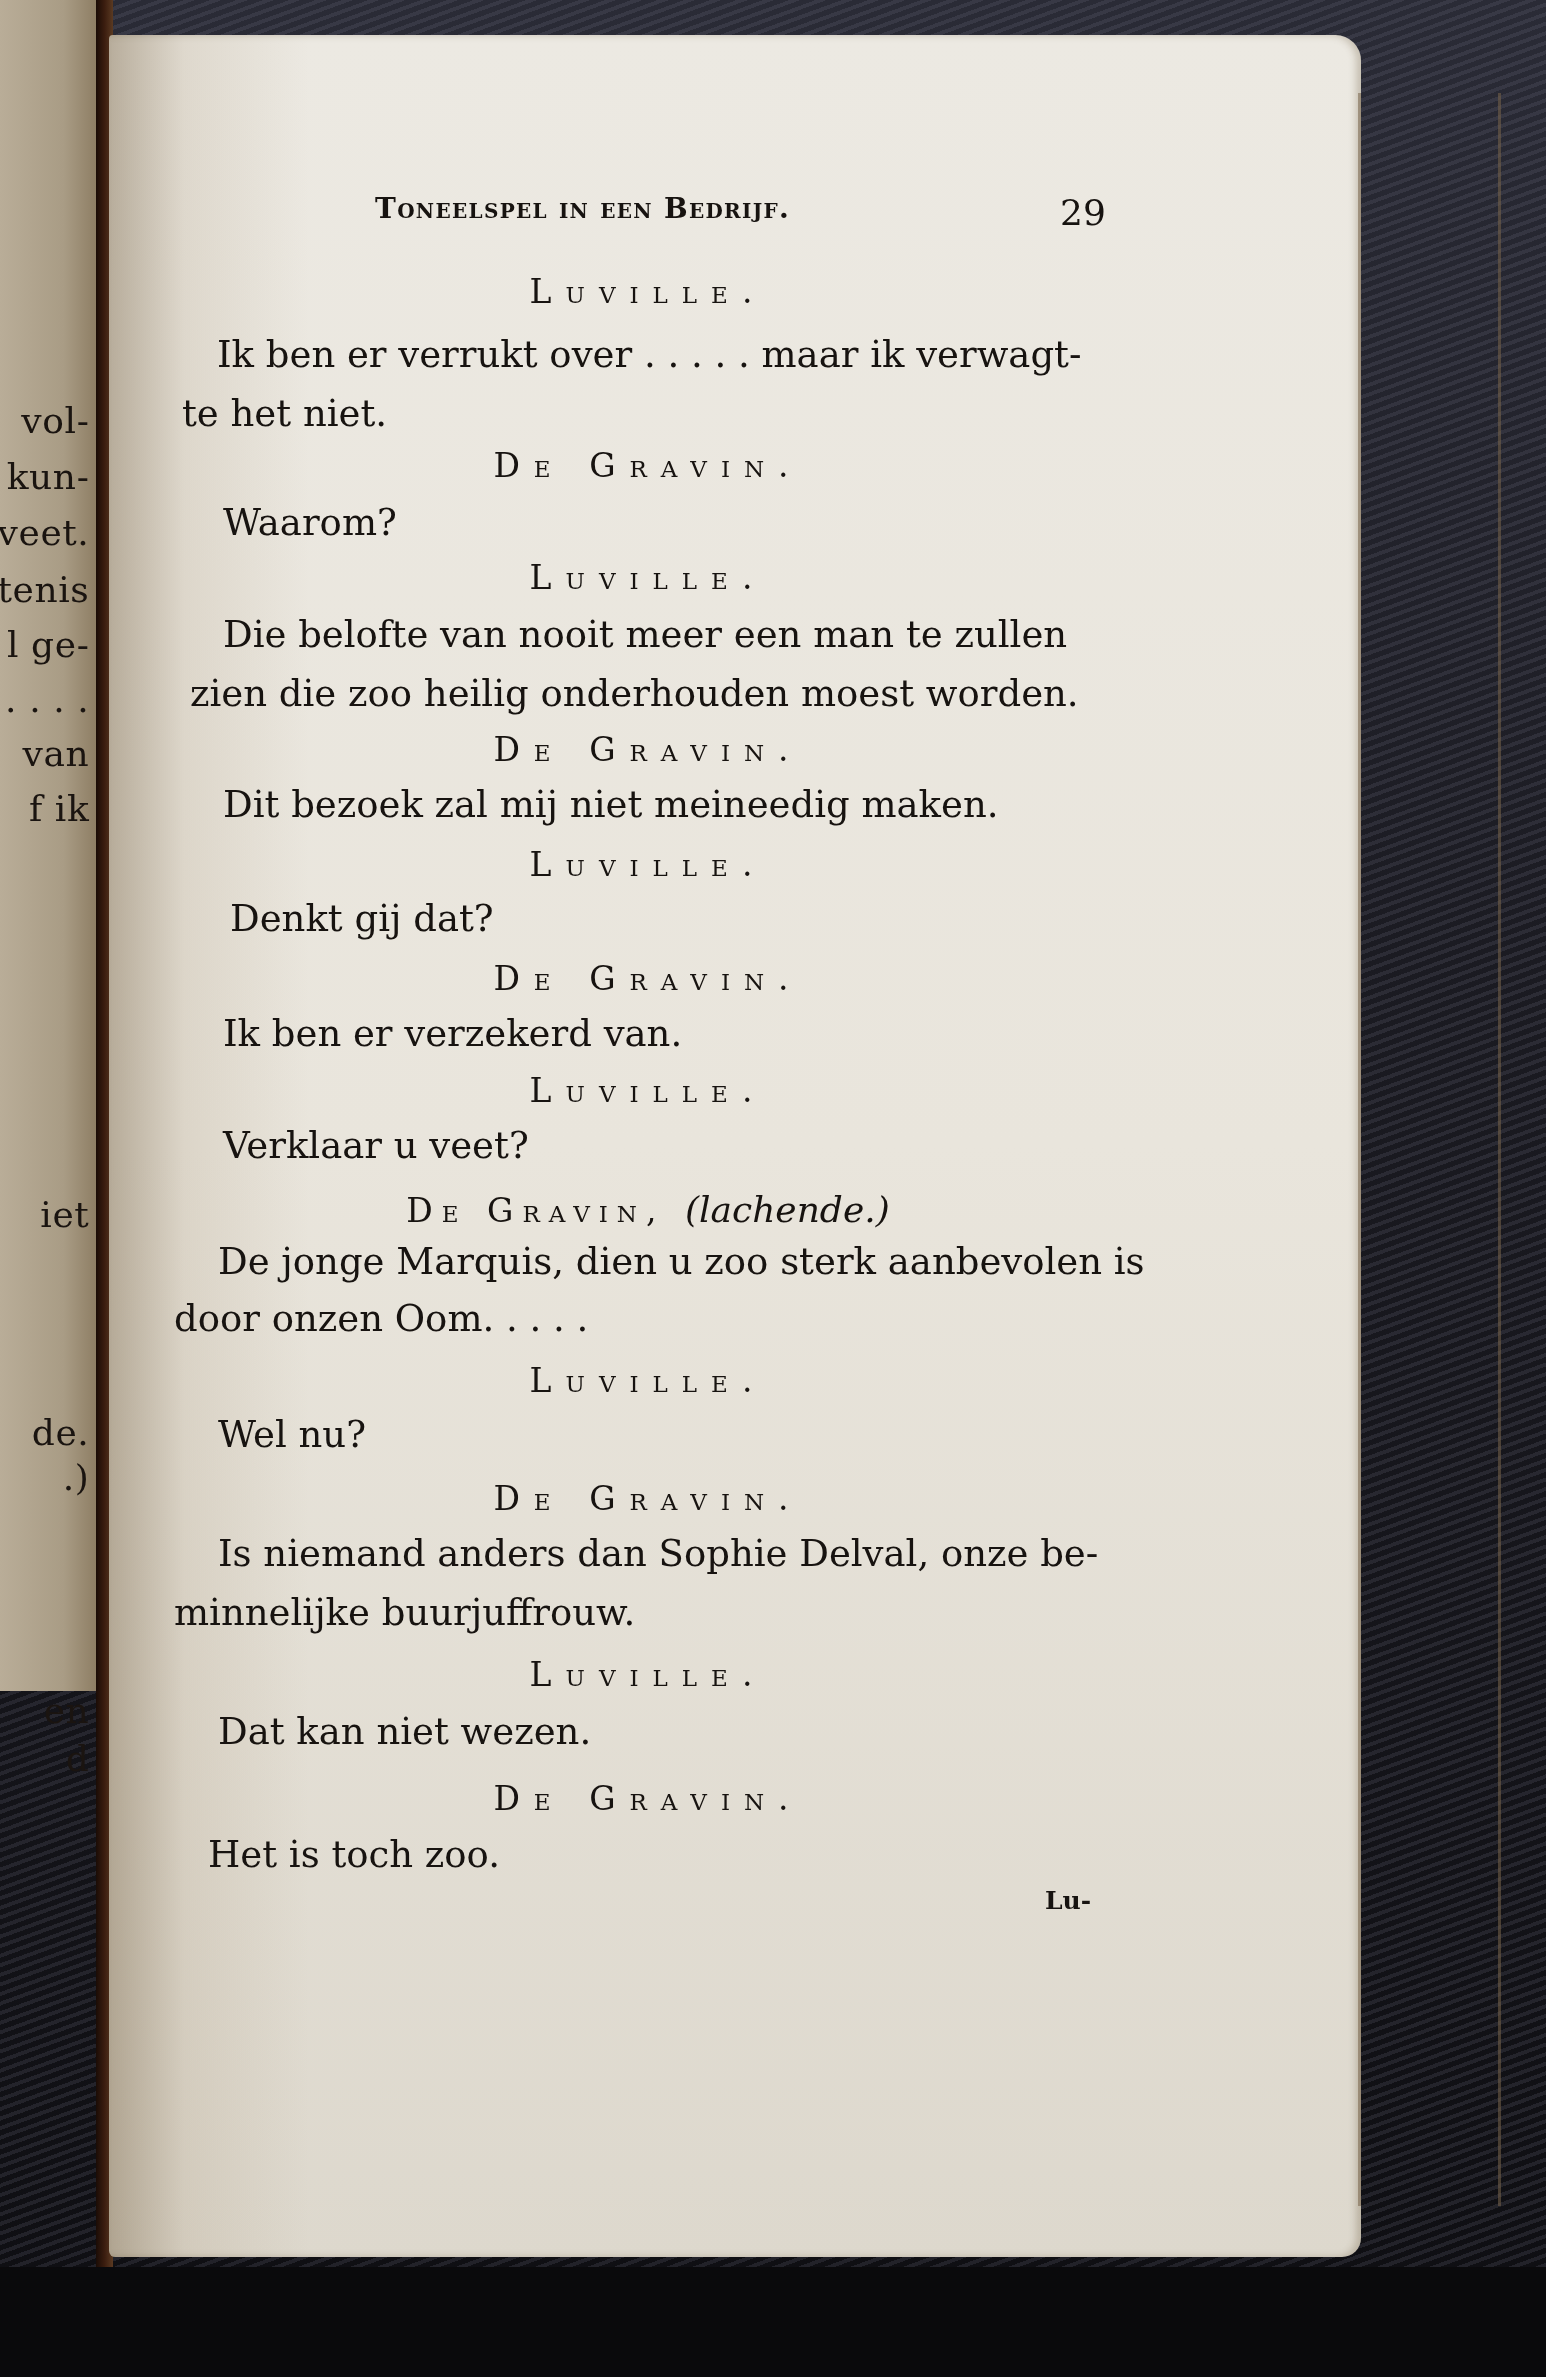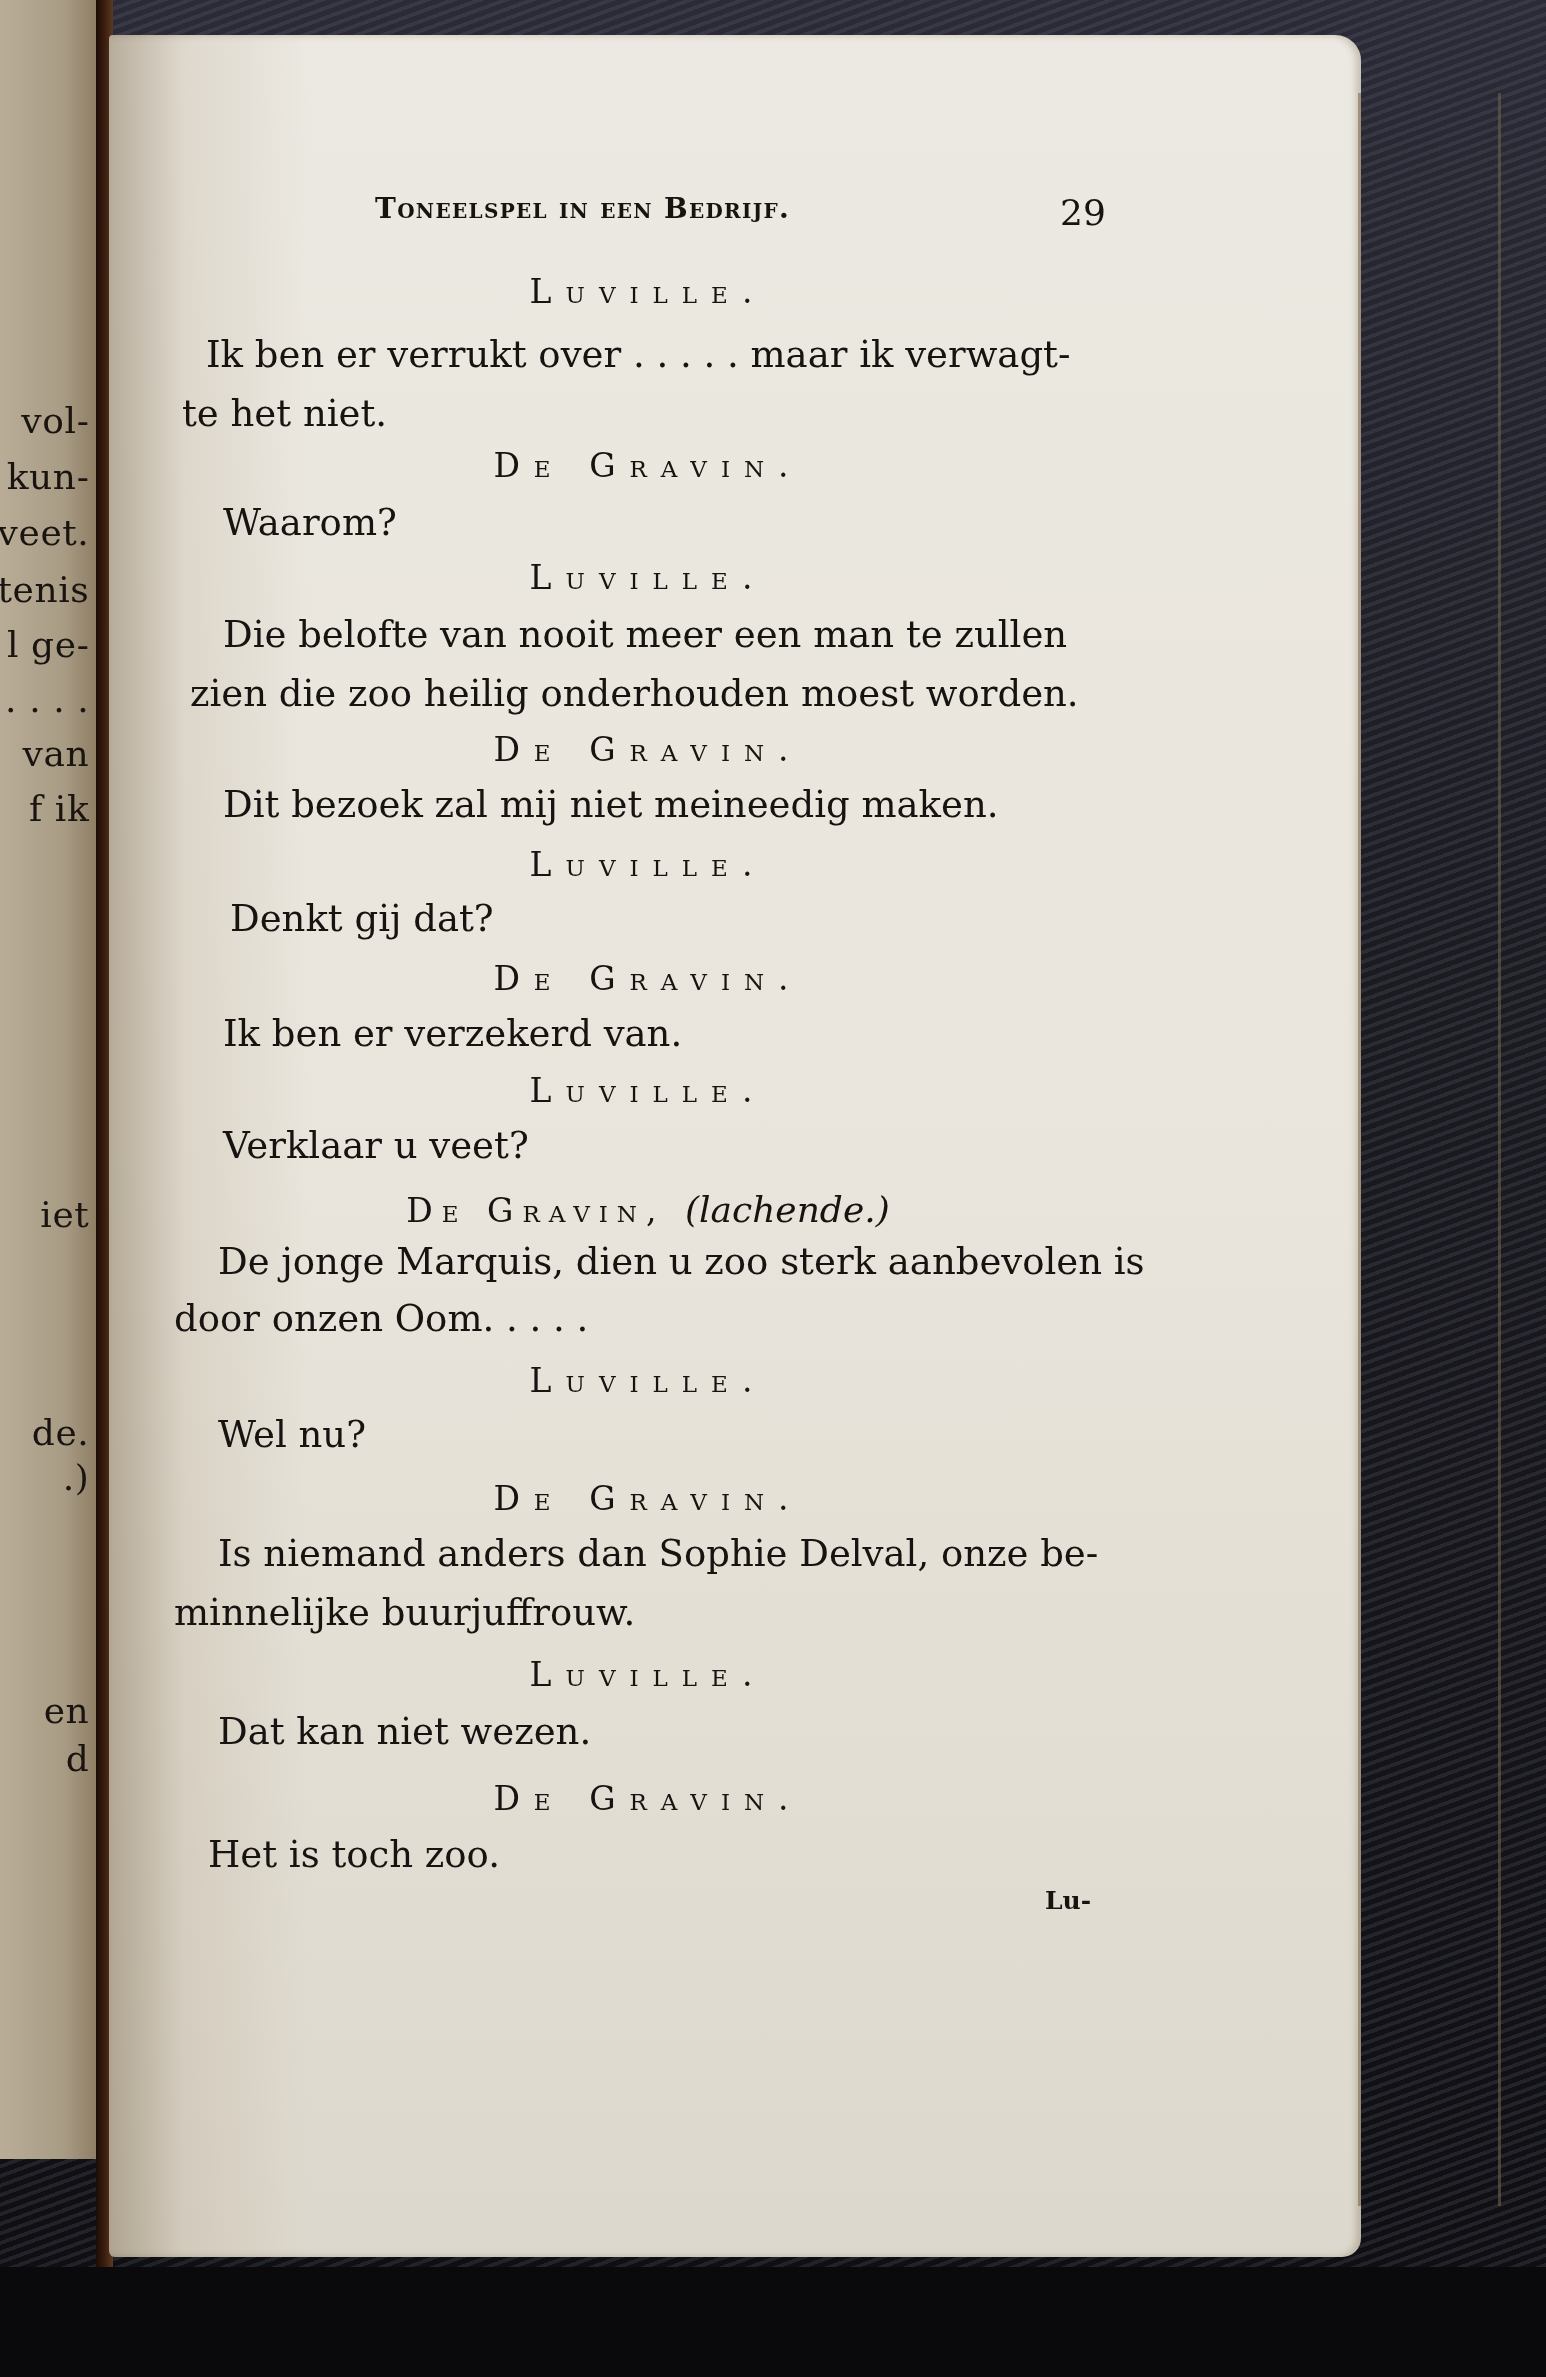--- a/index.html
+++ b/index.html
@@ -20,21 +20,21 @@
       left: 0; top: 0;
       width: 1546px; height: 2377px;
       background:
         repeating-linear-gradient(160deg, rgba(120,120,140,0.18) 0px, rgba(120,120,140,0.18) 3.8px, rgba(10,10,20,0.0) 3.8px, rgba(10,10,20,0.0) 9px),
         linear-gradient(180deg, #2a2b36 0%, #1b1b22 40%, #0e0e12 100%);
     }
     
     .left-page {
       position: absolute;
       left: 0; top: 0;
-      width: 106px; height: 2159px;
+      width: 106px; height: 1691px;
       background: linear-gradient(90deg, #b9ad98 0%, #a99c85 60%, #8d7d63 92%, #4a2a18 100%);
     }
     .left-page .frag {
       position: absolute;
       right: 16.6px;
       font-family: "DejaVu Serif", serif;
       font-size: 36px;
       color: #1a1410;
       white-space: nowrap;
       letter-spacing: 0.6px;
@@ -132,21 +132,21 @@
 
 <div class="page">
   <div class="page-edge-line" style="left:1249px"></div>
   <div class="page-edge-line" style="left:1389px"></div>
 </div>
 
 <div class="text running-head" style="left:375px; top:192px">Toneelspel in een Bedrijf.</div>
 <div class="text page-number" style="left:1060px; top:192px">29</div>
 
 <div class="text speaker" style="top:272px">Luville.</div>
-<div class="text speech" style="left:206px; top:333px">Ik ben er verrukt over . . . . . maar ik verwagt-</div>
+<div class="text speech" style="left:217px; top:333px">Ik ben er verrukt over . . . . . maar ik verwagt-</div>
 <div class="text speech" style="left:182px; top:392px">te het niet.</div>
 <div class="text speaker" style="top:446px">De Gravin.</div>
 <div class="text speech" style="left:223px; top:501px">Waarom?</div>
 <div class="text speaker" style="top:558px">Luville.</div>
 <div class="text speech" style="left:223px; top:613px">Die belofte van nooit meer een man te zullen</div>
 <div class="text speech" style="left:190px; top:672px">zien die zoo heilig onderhouden moest worden.</div>
 <div class="text speaker" style="top:730px">De Gravin.</div>
 <div class="text speech" style="left:223px; top:783px">Dit bezoek zal mij niet meineedig maken.</div>
 <div class="text speaker" style="top:845px">Luville.</div>
 <div class="text speech" style="left:230px; top:897px">Denkt gij dat?</div>

